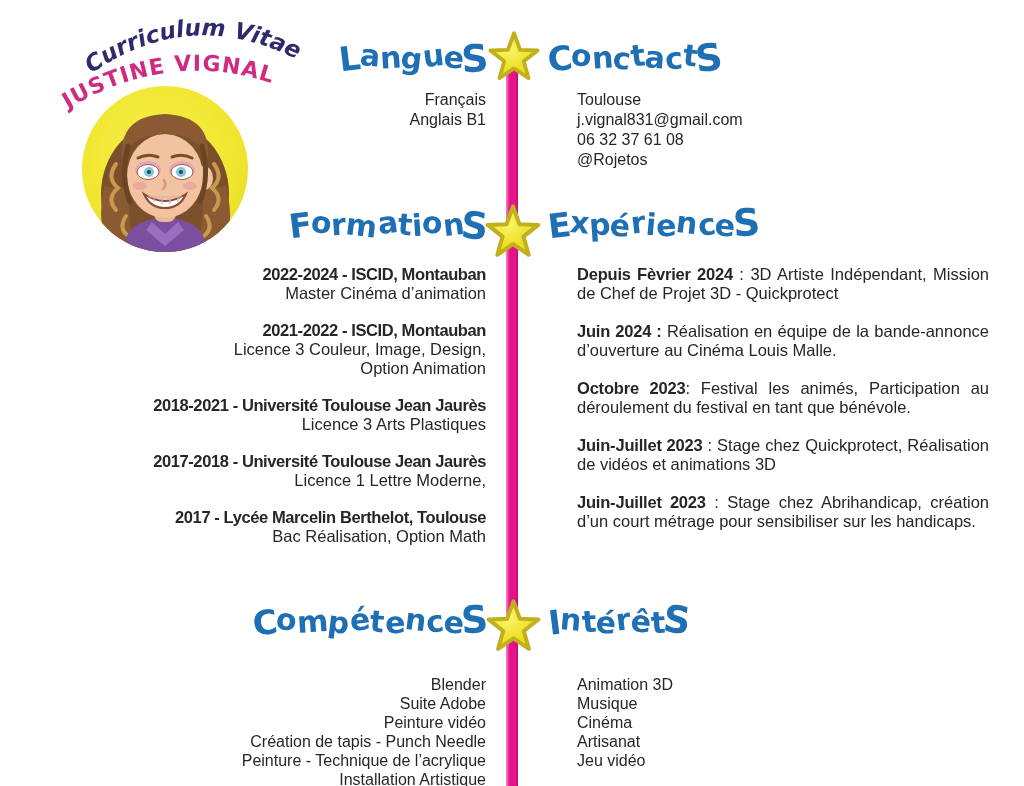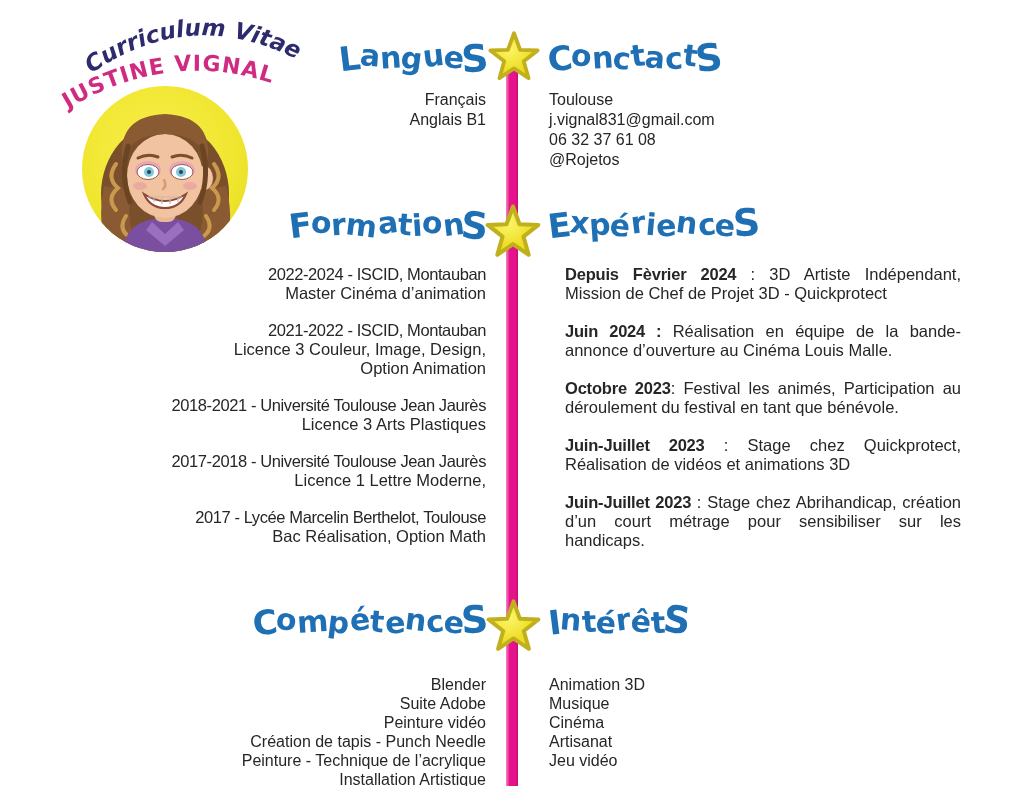--- a/index.html
+++ b/index.html
@@ -13,25 +13,25 @@
 
   
   .hdr{position:absolute;font-size:30px;font-weight:bold;color:#1e6fb4;
        font-family:"DejaVu Sans",sans-serif;letter-spacing:0px;white-space:nowrap;}
   .hdr-left{left:0;width:486px;text-align:right;}
   .hdr-right{left:549px;}
 
   
   .txt{font-size:16.5px;line-height:20px;}
   .col-left{position:absolute;left:0;width:486px;text-align:right;}
-  .col-right{position:absolute;left:549px;width:412px;text-align:left;}
+  .col-right{position:absolute;left:577px;width:412px;text-align:left;}
 
   .f-entry{margin-bottom:18px;line-height:19px;font-size:16.5px;}
-  .f-title{font-weight:normal;letter-spacing:-0.4px;padding-left:19px;}
-  .x-entry{margin:0 0 19px 16px;line-height:19px;font-size:16.5px;text-align:justify;}
+  .f-title{font-weight:bold;letter-spacing:-0.4px;padding-left:19px;}
+  .x-entry{margin:0 0 19px 0;line-height:19px;font-size:16.5px;text-align:justify;}
   .x-entry b{letter-spacing:-0.2px;}
   .list-item{line-height:19px;font-size:16px;}
 
   
   .logo-arc{position:absolute;left:60px;top:4px;}
   .avatar{position:absolute;left:82px;top:86px;width:166px;height:166px;border-radius:50%;
           overflow:hidden;background:radial-gradient(circle at 45% 40%,#f8ef4e 0%,#f0e62e 60%,#e3d51c 100%);}
 </style>
 </head>
 <body>

